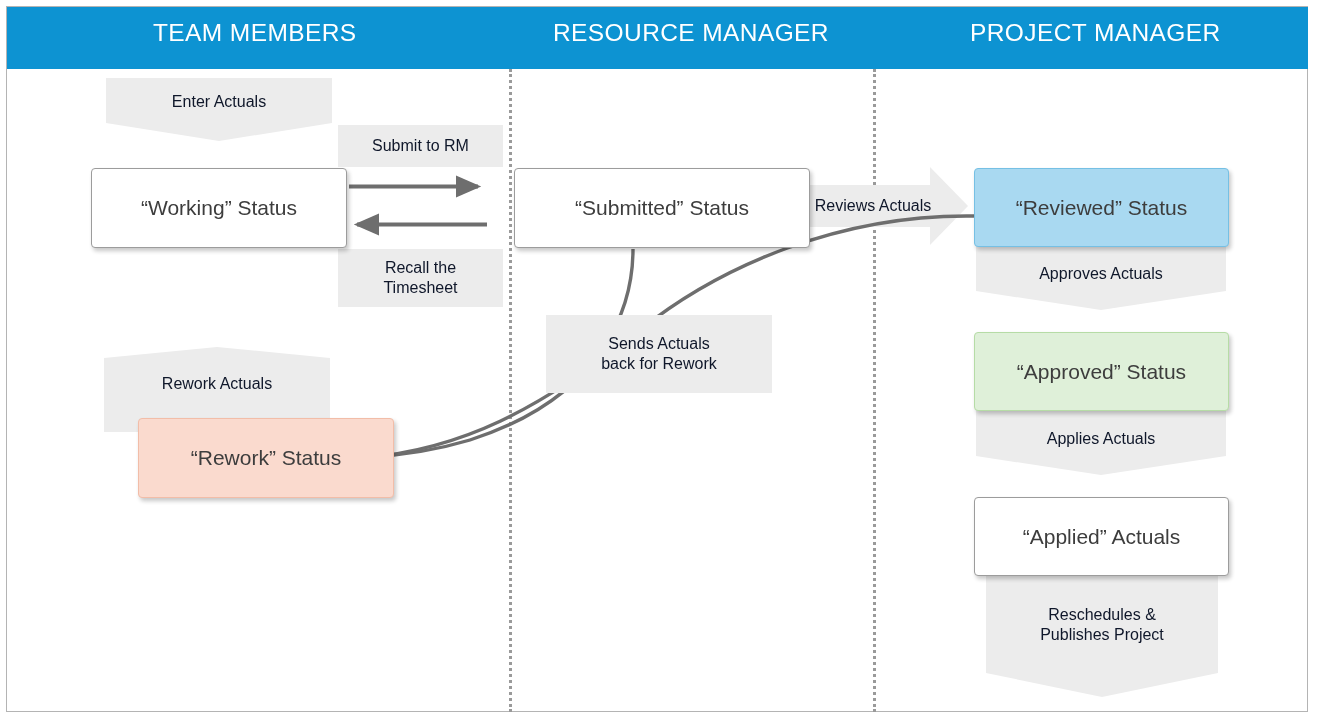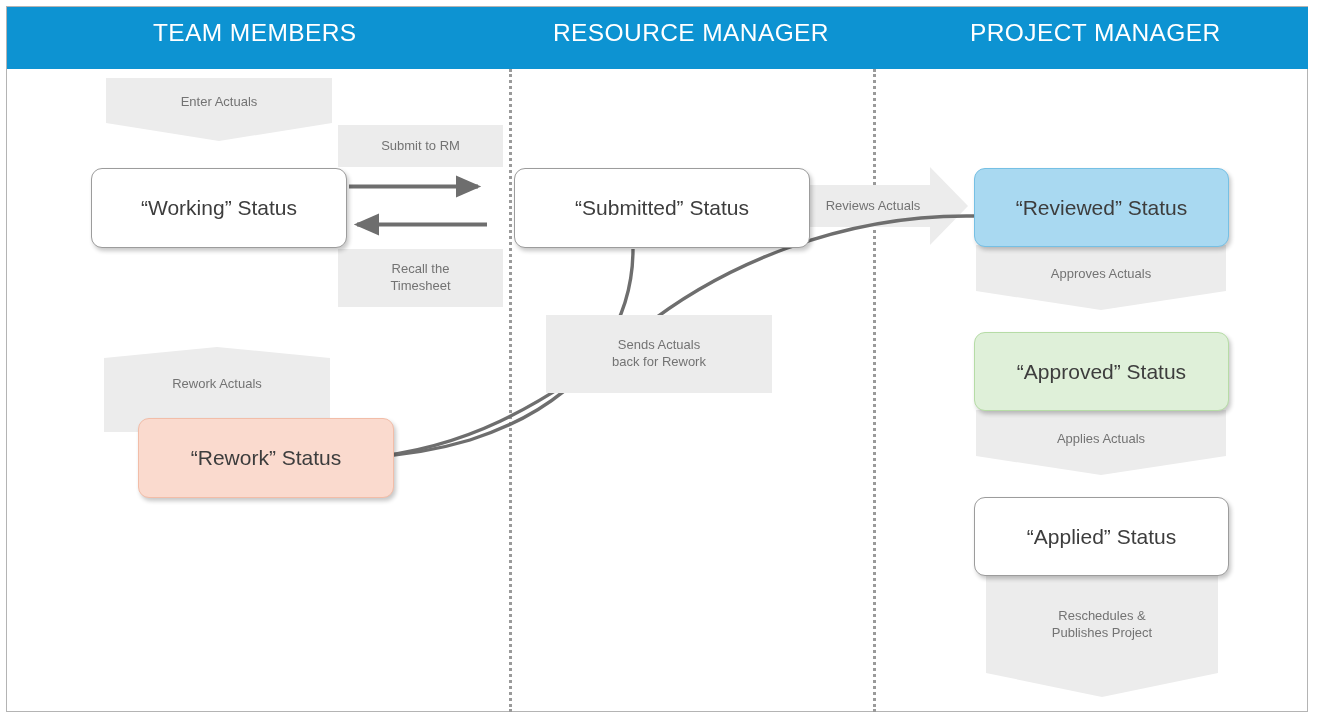--- a/index.html
+++ b/index.html
@@ -66,21 +66,21 @@
     left: 0; top: 0;
     width: 1317px;
     height: 721px;
     pointer-events: none;
   }
 
   
   .status-box {
     position: absolute;
     box-sizing: border-box;
-    border-radius: 11px;
+    border-radius: 4px;
     display: flex;
     align-items: center;
     justify-content: center;
     text-align: center;
     font-size: 21px;
     color: #3d3d3d;
     box-shadow: 2px 3px 4px rgba(0,0,0,0.22);
     font-family: "Liberation Sans", sans-serif;
   }
   .box-white   { background: #ffffff; border: 1px solid #9c9c9c; }
@@ -95,22 +95,22 @@
   #box-applied   { left: 974px; top: 497px; width: 255px; height: 79px; }
   #box-rework    { left: 91px;  top: 418px; width: 256px; height: 80px; margin-left: 47px; }
 
   
   .chev-label {
     position: absolute;
     display: flex;
     align-items: center;
     justify-content: center;
     text-align: center;
-    font-size: 13px;
-    color: #737373;
+    font-size: 16px;
+    color: #0f172a;
     line-height: 1.28;
     font-family: "Liberation Sans", sans-serif;
     pointer-events: none;
   }
   #lbl-enter-actuals   { left: 106px; top: 78px;  width: 226px; height: 48px; }
   #lbl-rework-actuals  { left: 104px; top: 358px; width: 226px; height: 52px; }
   #lbl-approves        { left: 976px; top: 252px; width: 250px; height: 44px; }
   #lbl-applies         { left: 976px; top: 417px; width: 250px; height: 44px; }
   #lbl-manages         { left: 986px; top: 584px; width: 232px; height: 82px; }
   #lbl-submit-rm       { left: 338px; top: 125px; width: 165px; height: 42px; }
@@ -209,15 +209,15 @@
   <div class="status-box box-white" id="box-working">“Working” Status</div>
 
   <div class="status-box box-salmon" id="box-rework">“Rework” Status</div>
 
   <div class="status-box box-white" id="box-submitted">“Submitted” Status</div>
 
   <div class="status-box box-blue" id="box-reviewed">“Reviewed” Status</div>
 
   <div class="status-box box-green" id="box-approved">“Approved” Status</div>
 
-  <div class="status-box box-white" id="box-applied">“Applied” Status</div>
+  <div class="status-box box-white" id="box-applied">“Applied” Actuals</div>
 
 </div>
 
 </body></html>

